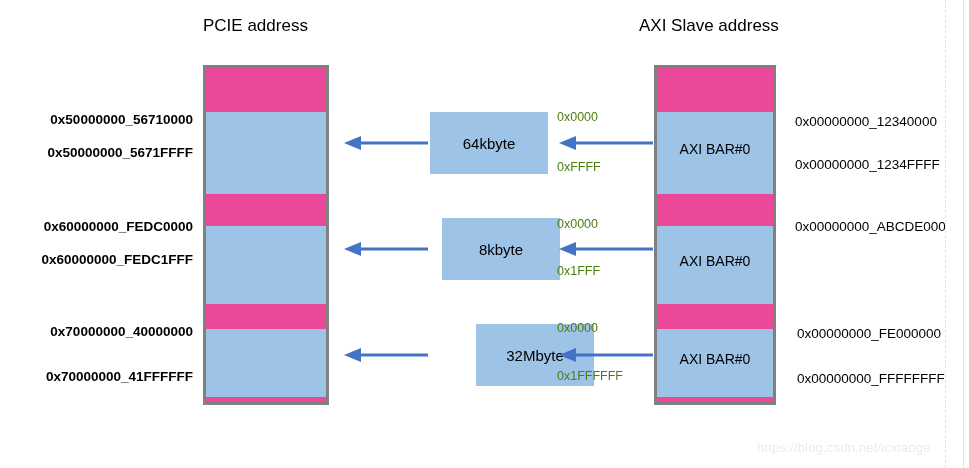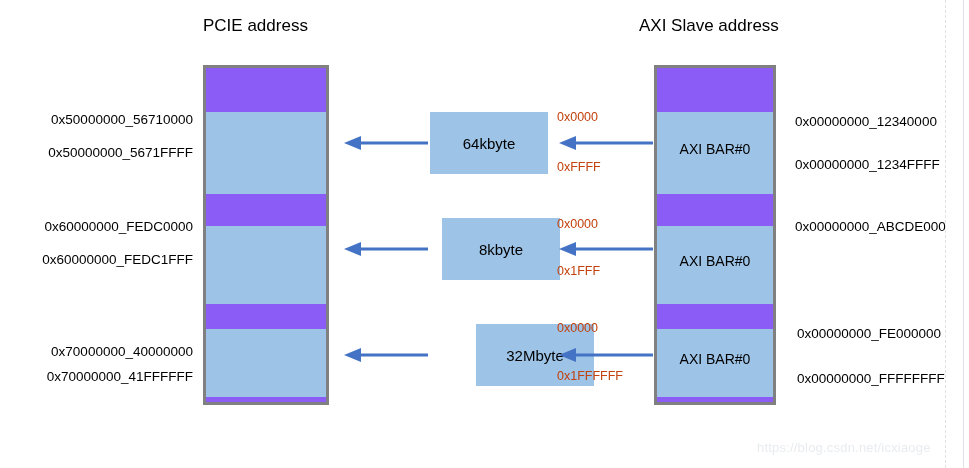--- a/index.html
+++ b/index.html
@@ -23,21 +23,21 @@
     color: #000000;
     white-space: nowrap;
   }
   #title-pcie { left: 203px; top: 16px; }
   #title-axi  { left: 639px; top: 16px; }
 
   
   .column {
     position: absolute;
     border: 3px solid #808080;
-    background: #8b5cf6;
+    background: #ec4899;
     box-sizing: border-box;
   }
   #pcie-column { left: 203px;  top: 65px; width: 126px; height: 340px; }
   #axi-column  { left: 654px;  top: 65px; width: 122px; height: 340px; }
 
   .band {
     position: absolute;
     left: 0;
     right: 0;
     background: #9DC3E6;
@@ -53,39 +53,39 @@
     white-space: nowrap;
   }
 
   
   .addr {
     position: absolute;
     font-size: 13.5px;
     color: #000000;
     white-space: nowrap;
   }
-  .addr-left  { text-align: right; }
+  .addr-left  { text-align: right; font-weight: bold; }
   .addr-right { text-align: left; }
 
   
   .map-box {
     position: absolute;
     background: #9DC3E6;
     font-size: 15px;
     color: #000000;
     display: flex;
     align-items: center;
     justify-content: center;
     box-sizing: border-box;
   }
 
   .offset {
     position: absolute;
     font-size: 12.5px;
-    color: #c2410c;
+    color: #4d7c0f;
     white-space: nowrap;
   }
 
   
   .arrow {
     position: absolute;
     height: 22px;
   }
   .arrow svg { display: block; }
 
@@ -142,21 +142,21 @@
       <div class="band-label" style="top:22px;">AXI BAR#0</div>
     </div>
   </div>
 
   <div class="addr addr-left" style="left:13px; top:112px; width:180px;">0x50000000_56710000</div>
   <div class="addr addr-left" style="left:13px; top:145px; width:180px;">0x50000000_5671FFFF</div>
 
   <div class="addr addr-left" style="left:13px; top:219px; width:180px;">0x60000000_FEDC0000</div>
   <div class="addr addr-left" style="left:13px; top:252px; width:180px;">0x60000000_FEDC1FFF</div>
 
-  <div class="addr addr-left" style="left:13px; top:324px; width:180px;margin-top:20px;">0x70000000_40000000</div>
+  <div class="addr addr-left" style="left:13px; top:324px; width:180px;">0x70000000_40000000</div>
   <div class="addr addr-left" style="left:13px; top:369px; width:180px;">0x70000000_41FFFFFF</div>
 
   <div class="addr addr-right" style="left:795px; top:114px;">0x00000000_12340000</div>
   <div class="addr addr-right" style="left:795px; top:157px;">0x00000000_1234FFFF</div>
 
   <div class="addr addr-right" style="left:795px; top:219px;">0x00000000_ABCDE000</div>
 
   <div class="addr addr-right" style="left:797px; top:326px;">0x00000000_FE000000</div>
   <div class="addr addr-right" style="left:797px; top:371px;">0x00000000_FFFFFFFF</div>
 

